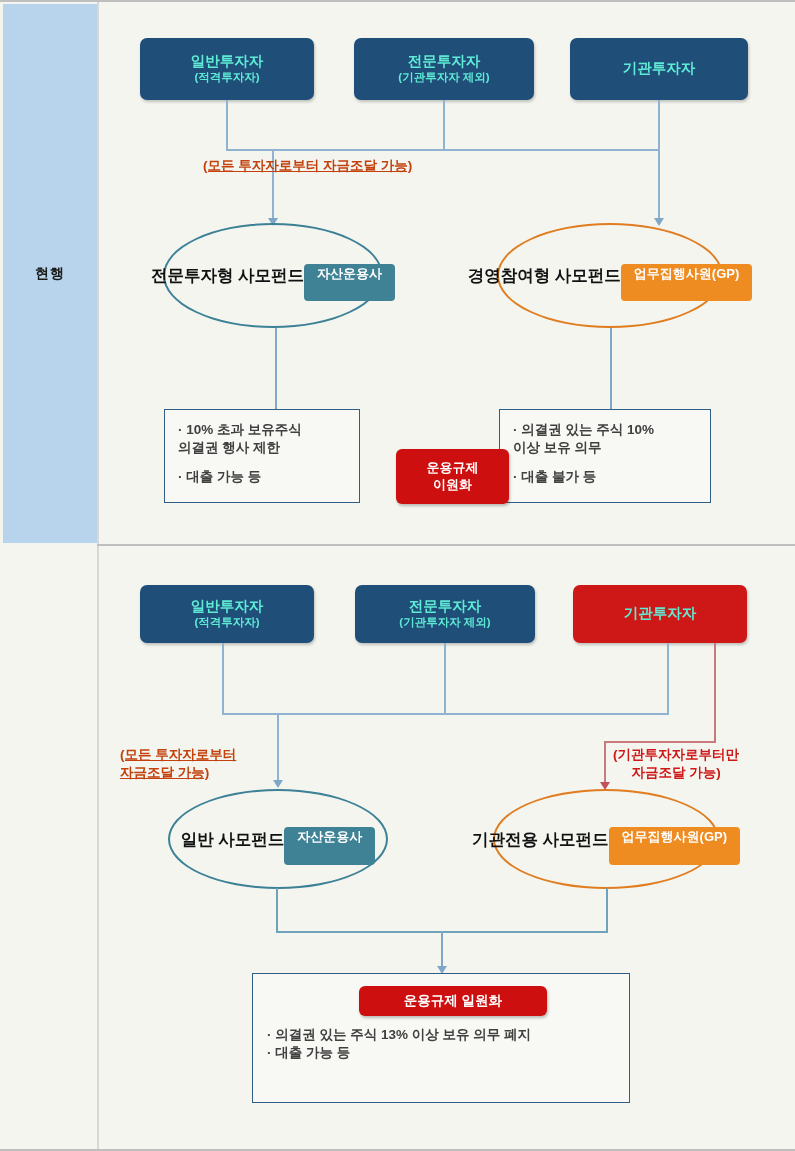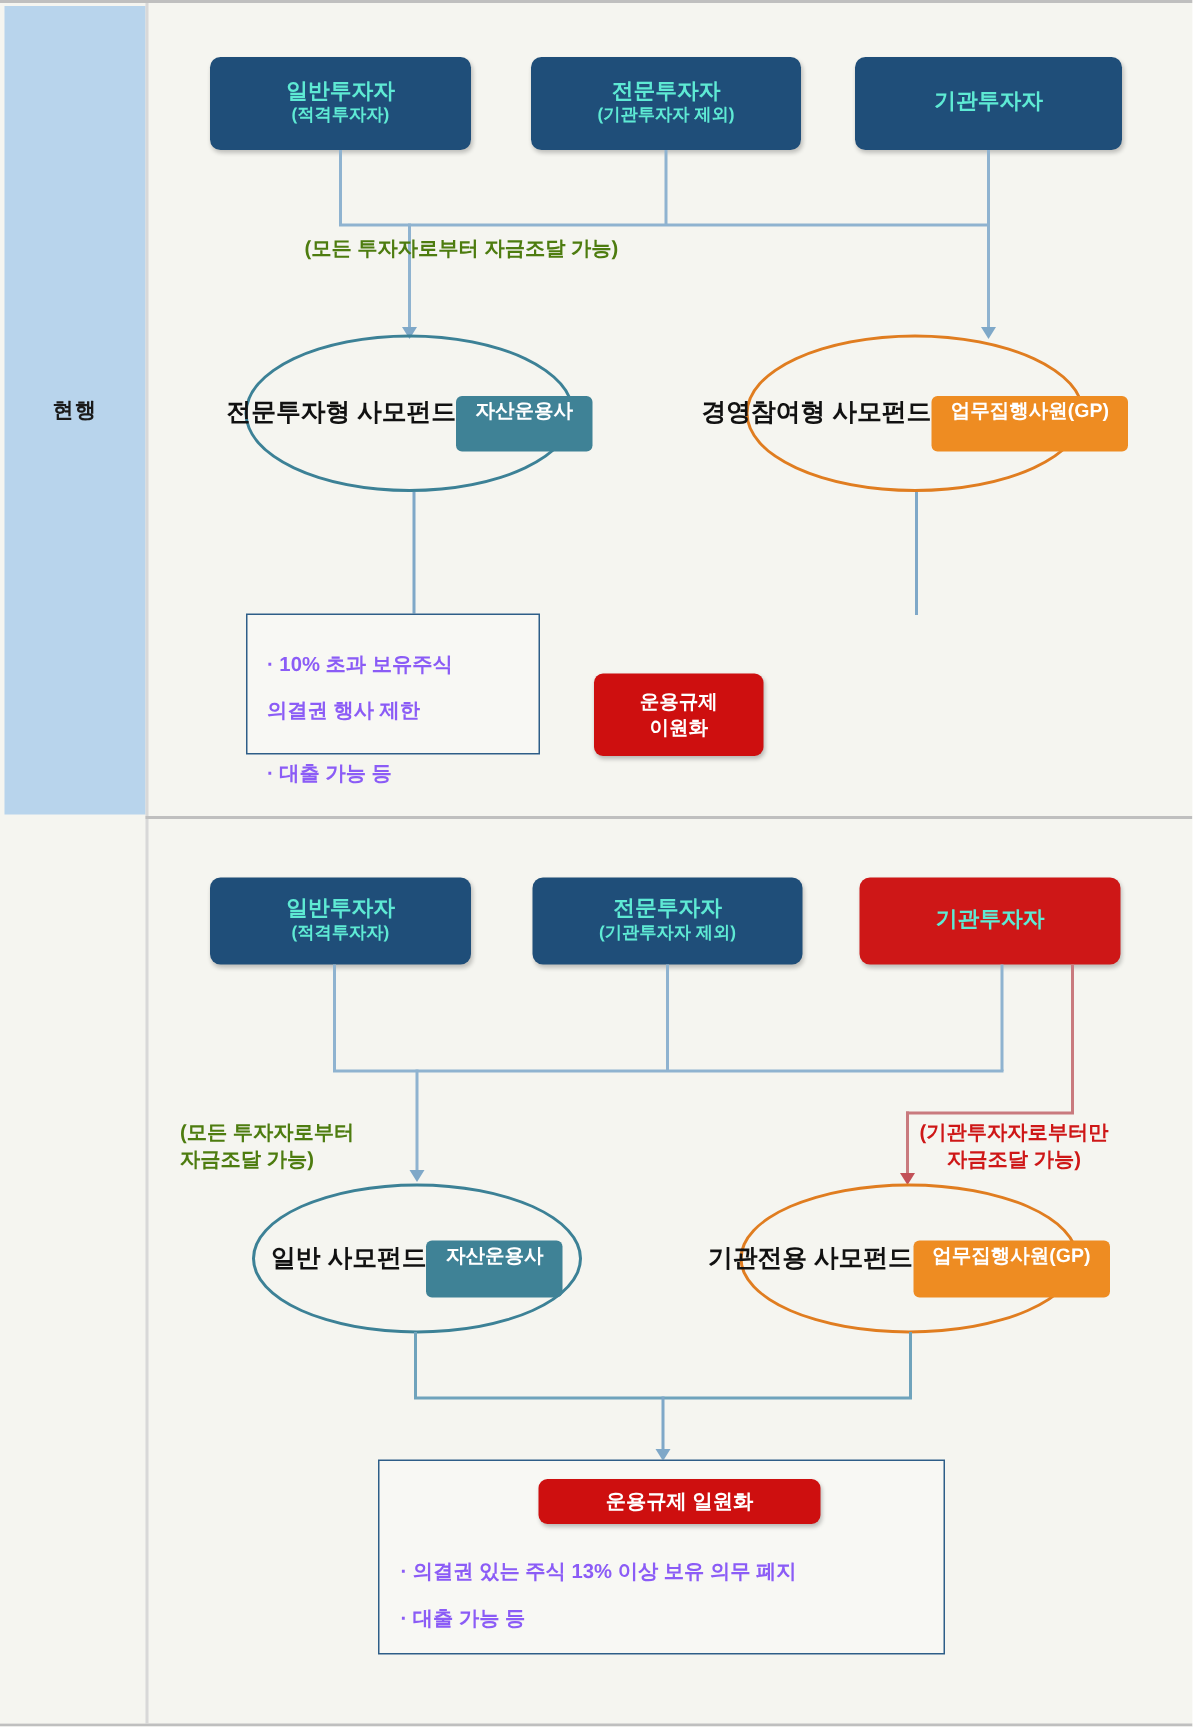--- a/index.html
+++ b/index.html
@@ -127,24 +127,23 @@
   .rule-box {
     position: absolute;
     background: #F8F8F4;
     border: 1.6px solid #2E5E88;
     box-sizing: border-box;
     padding: 11px 12px 10px 13px;
   }
   .rule-line {
     font-size: 13.5px;
     font-weight: 700;
-    color: #8b5cf6;
+    color: #404040;
     line-height: 1.35;
     white-space: nowrap;
-    margin-top: 13px;
   }
   .rule-gap { height: 11px; }
 
   
   .red-badge {
     position: absolute;
     background: #CE0F0F;
     border-radius: 6px;
     color: #FFFFFF;
     font-weight: 700;
@@ -159,21 +158,21 @@
   .red-badge .rb-line { line-height: 1.3; }
 
   
   .annot {
     position: absolute;
     font-size: 13.5px;
     font-weight: 700;
     line-height: 1.3;
     white-space: nowrap;
   }
-  .annot.dark { color: #4d7c0f; }
+  .annot.dark { color: #c2410c; text-decoration: underline; }
   .annot.red  { color: #CE1717; }
 
   
   .conn {
     position: absolute;
     background: #8FB3D0;
   }
   .conn.h { height: 1.6px; }
   .conn.v { width: 1.6px; }
   .conn.red { background: #C97A7E; }
@@ -250,20 +249,26 @@
   <div class="conn v" style="left:275px; top:326px; height:82px; background:#7FA8C8;"></div>
   <div class="conn v" style="left:610px; top:326px; height:82px; background:#7FA8C8;"></div>
 
   <div class="rule-box" style="left:164px; top:407px; width:196px; height:94px;">
     <div class="rule-line">· 10% 초과 보유주식</div>
     <div class="rule-line">  의결권 행사 제한</div>
     <div class="rule-gap"></div>
     <div class="rule-line">· 대출 가능 등</div>
   </div>
 
+  <div class="rule-box" style="left:499px; top:407px; width:212px; height:94px;">
+    <div class="rule-line">· 의결권 있는 주식 10%</div>
+    <div class="rule-line">  이상 보유 의무</div>
+    <div class="rule-gap"></div>
+    <div class="rule-line">· 대출 불가 등</div>
+  </div>
 
   <div class="red-badge" style="left:396px; top:421px; width:113px; height:55px; font-size:13px;margin-top:26px;">
     <span class="rb-line">운용규제</span>
     <span class="rb-line">이원화</span>
   </div>
 
   <div class="inv-box blue" style="left:140px; top:583px; width:174px; height:58px;">
     <span class="inv-main">일반투자자</span>
     <span class="inv-sub">(적격투자자)</span>
   </div>

